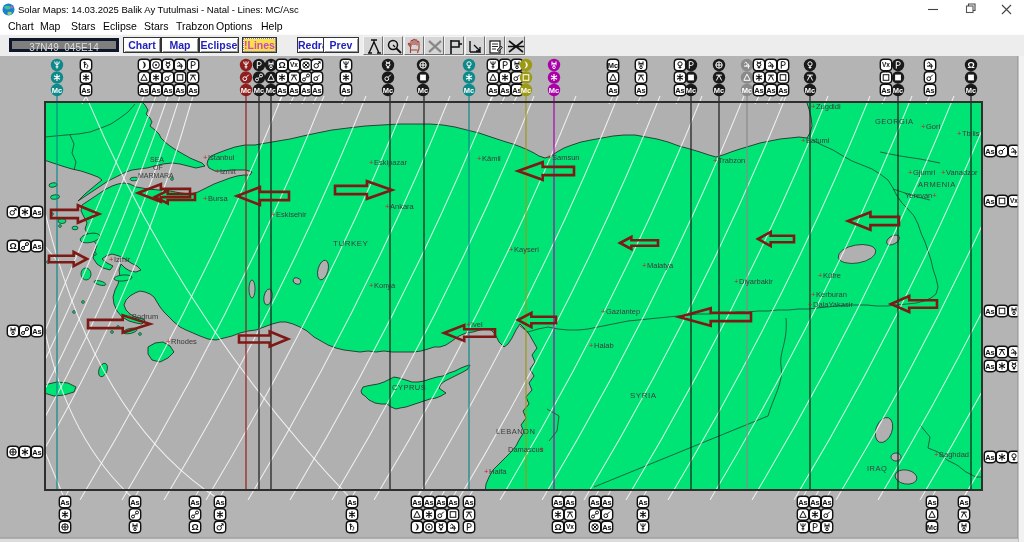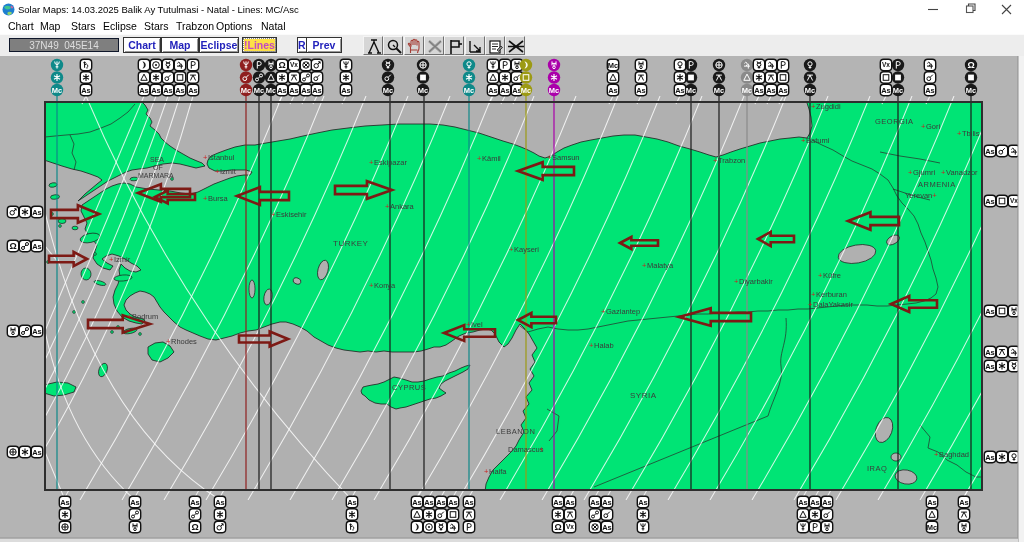--- a/index.html
+++ b/index.html
@@ -1,21 +1,21 @@
 <!DOCTYPE html>
 <html><head><meta charset="utf-8"><style>
 *{margin:0;padding:0;box-sizing:border-box}
 html,body{width:1024px;height:542px;overflow:hidden;background:#b4b4b4;
 font-family:"Liberation Sans",sans-serif}
 #titlebar{position:absolute;left:0;top:0;width:1024px;height:19px;background:#fff}
 #title{position:absolute;left:18px;top:4px;font-size:9.5px;color:#000}
 #menubar{position:absolute;left:0;top:19px;width:1024px;height:15px;background:#fff;font-size:10.5px;color:#000}
 .mi{position:absolute;top:1px}
 #toolbar{position:absolute;left:0;top:34px;width:1024px;height:23px;background:#ededed;border-top:1px solid #fbfbfb;border-bottom:1px solid #a8a8a8}
-#locbox{position:absolute;left:9px;top:3px;width:110px;height:14px;background:#7f7f7f;border:1px solid #0f172a;color:#dedede;font-size:10px;text-align:center;line-height:13px}
+#locbox{position:absolute;left:9px;top:3px;width:110px;height:14px;background:#7f7f7f;border:3px solid #0f172a;color:#dedede;font-size:10px;text-align:center;line-height:13px}
 .tbtn{position:absolute;top:2px;height:16px;background:#fff;border:1px solid #333;box-shadow:inset 1px 1px 0 #fff,inset -1px -1px 0 #999;color:#2222bb;font-size:10.5px;font-weight:bold;text-align:center;line-height:14px}
 .ibtn{position:absolute;top:1px;width:20px;height:19px;background:#d6d6d6;border-top:1px solid #f4f4f4;border-left:1px solid #f4f4f4;border-right:1px solid #707070;border-bottom:1px solid #707070}
 #mapsvg{position:absolute;left:0;top:56px}
 </style></head><body>
 <div id="titlebar">
  <svg width="13" height="13" style="position:absolute;left:2px;top:3px">
   <circle cx="6.5" cy="6.5" r="6" fill="#1d7fd0"></circle>
   <path d="M2,4 q3,-2 5,-1 q3,1 1,3 q-3,1 -5,-0.5 Z" fill="#3fc48f"></path>
   <path d="M6,9 q3,-1 4,1 q-1,2.5 -3.5,2 q-2,-1 -0.5,-3Z" fill="#8fd46a"></path>
   <path d="M9,2.5 q2,0.5 2.5,2.5 l-2,0.5 q-1.5,-1.5 -0.5,-3Z" fill="#c9679f"></path>
@@ -29,30 +29,30 @@
  </svg>
 </div>
 <div id="menubar">
  <span class="mi" style="left:8px">Chart</span>
     <span class="mi" style="left:40px">Map</span>
  <span class="mi" style="left:71px">Stars</span>
     <span class="mi" style="left:103px">Eclipse</span>
  <span class="mi" style="left:144px">Stars</span>
     <span class="mi" style="left:176px">Trabzon</span>
  <span class="mi" style="left:216px">Options</span>
-    <span class="mi" style="left:261px">Natal</span>
+    <span class="mi" style="left:261px">Help</span>
 </div>
 <div id="toolbar">
  <div id="locbox">37N49&nbsp; 045E14</div>
  <div class="tbtn" style="left:123px;width:38px">Chart</div>
  <div class="tbtn" style="left:161px;width:38px">Map</div>
  <div class="tbtn" style="left:199px;width:40px">Eclipse</div>
  <div class="tbtn" style="left:242px;width:35px;color:#c24ac2;background:#fde047"><span style="outline:1px dotted #888">!Lines</span></div>
  <div class="tbtn" style="left:297px;width:32px">Redraw</div>
- <div class="tbtn" style="left:306px;width:36px">Prev</div>
+ <div class="tbtn" style="left:323px;width:36px">Prev</div>
 <div class="ibtn" style="left:363px"><svg width="18" height="17">
         <path d="M10,3 V5 M7,3 h6 M10,5 L5,16 M10,5 L15,16 M4,16 h4 M13,16 h4" stroke="#111" stroke-width="1.4" fill="none"></path>
       </svg></div>
 <div class="ibtn" style="left:383.3px"><svg width="18" height="17">
         <circle cx="9" cy="8" r="4.5" fill="none" stroke="#111" stroke-width="1.5"></circle>
         <path d="M12,11 L17,16" stroke="#111" stroke-width="2"></path>
         <path d="M9,8 l2,2" stroke="#111" stroke-width="1.2"></path>
       </svg></div>
 <div class="ibtn" style="left:403.6px"><svg width="18" height="17">
         <path d="M5.5,16 V10 L3.5,7.5 Q3,6.5 4,6.2 L6,8.5 V4.5 Q6,3.2 7,3.2 Q8,3.2 8,4.5 V8 M8,8 V3.5 Q8,2.2 9,2.2 Q10,2.2 10,3.5 V8 M10,8 V4 Q10,2.8 11,2.8 Q12,2.8 12,4.2 V8.5 M12,8.5 V5.5 Q12,4.4 13,4.4 Q14,4.4 14,5.8 V11 Q14,13 13,14 L12.5,16 M5.5,13 H12.5" stroke="#a63d35" stroke-width="1.1" fill="none"></path>

